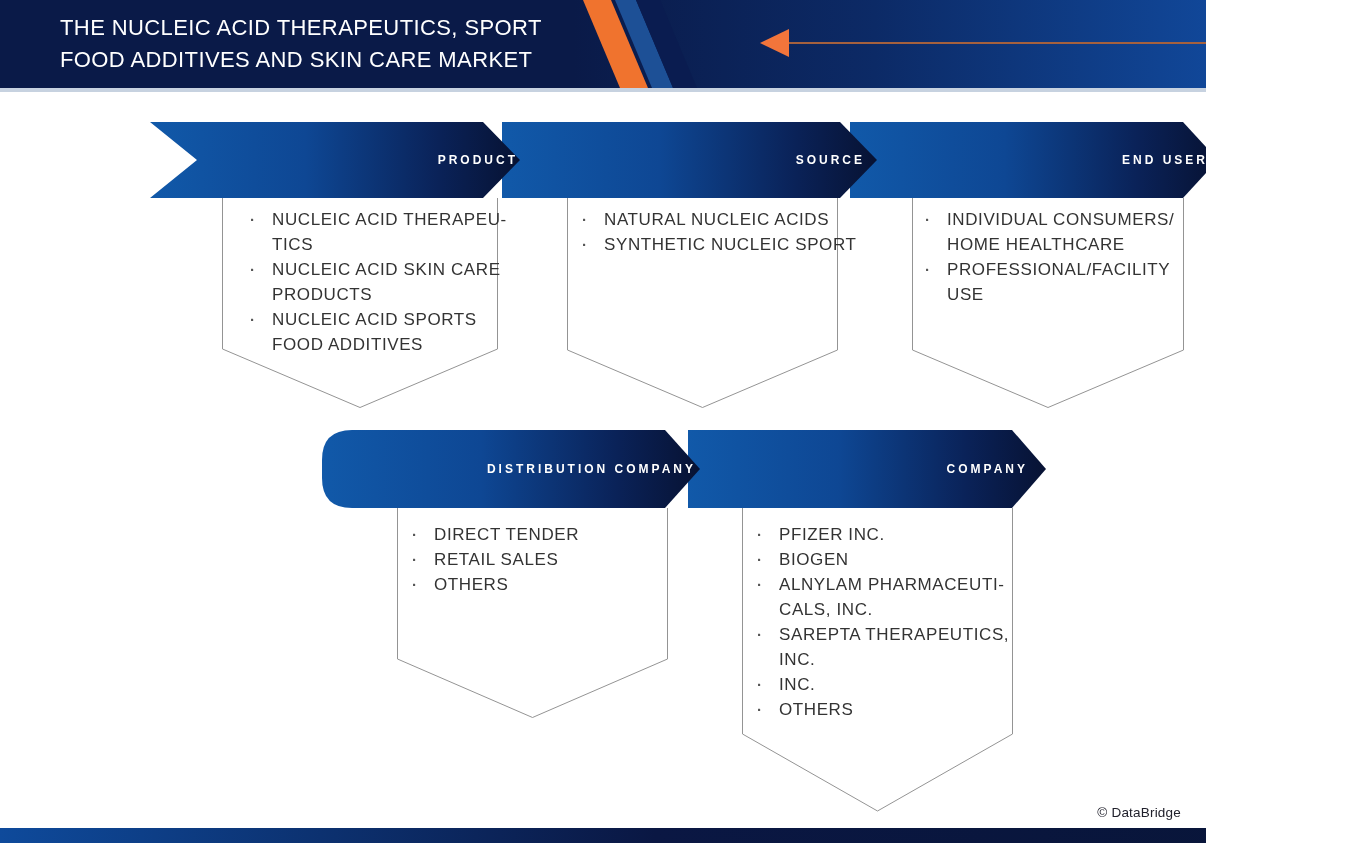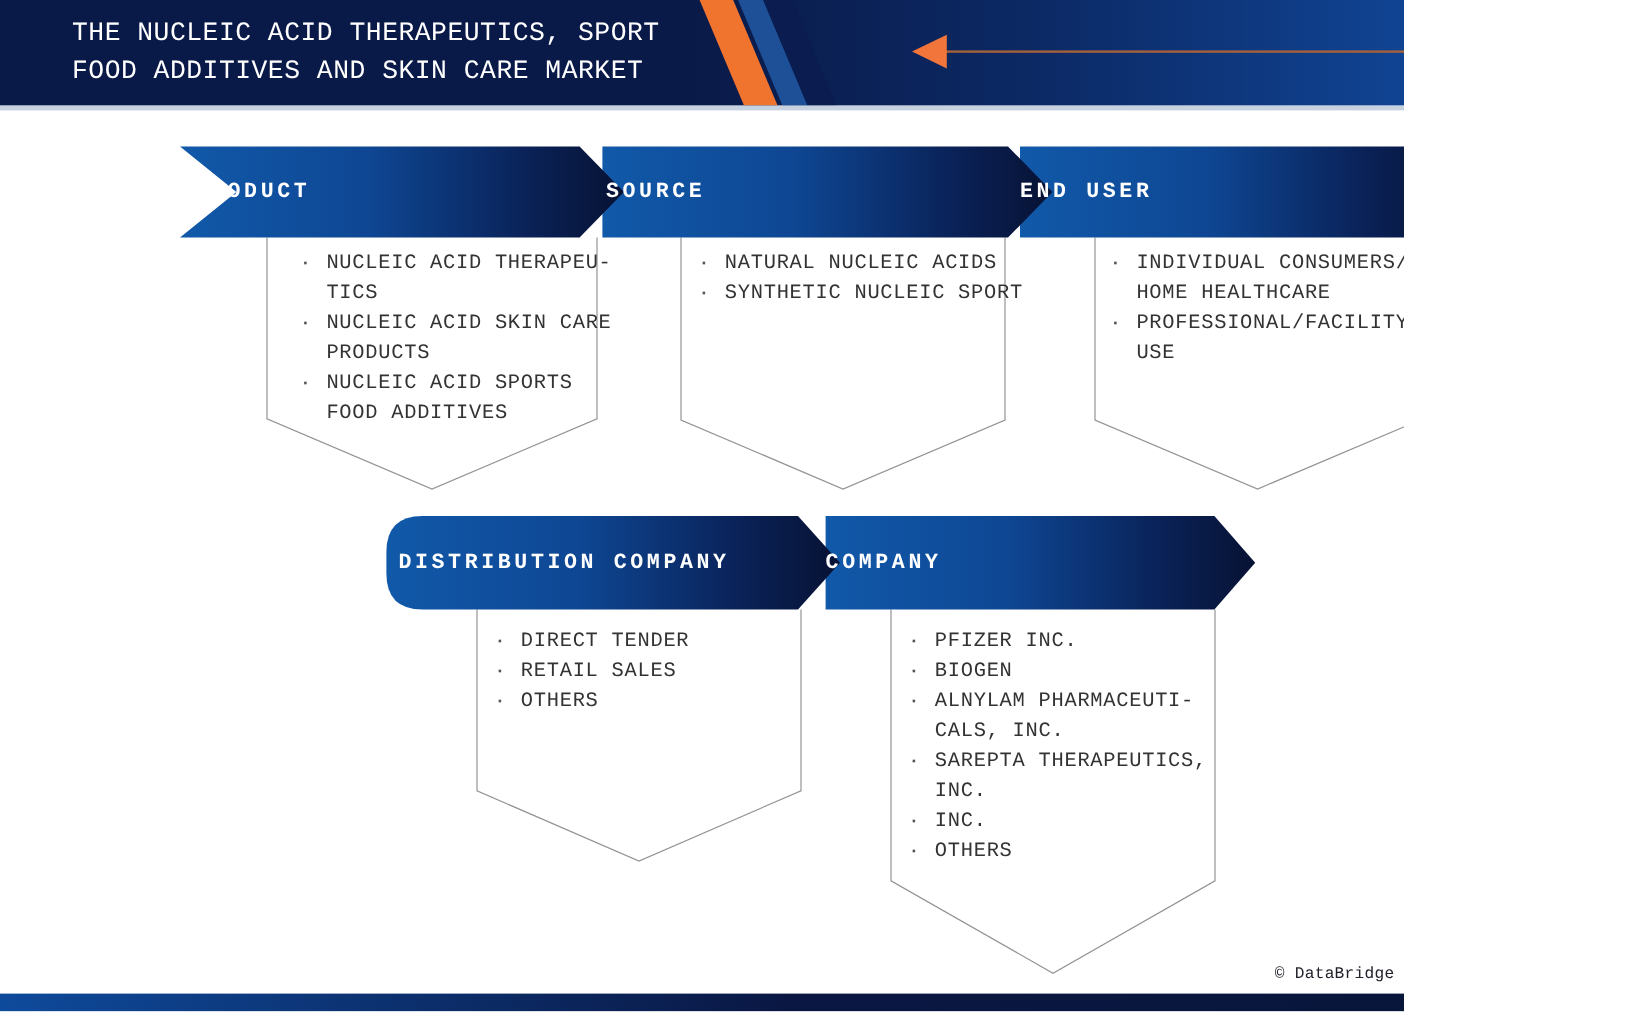--- a/index.html
+++ b/index.html
@@ -1,52 +1,53 @@
 <!DOCTYPE html>
 <html><head>
 <meta charset="utf-8">
 <style>
   html,body{margin:0;padding:0;background:#ffffff;}
   .canvas{
     position:relative;width:1170px;height:843px;background:#ffffff;overflow:hidden;
-    font-family:Liberation Mono, monospace;
+    font-family:Liberation Sans, sans-serif;
+    padding-left:36px;
   }
   
   .header{
     position:absolute;left:0;top:0;width:1366px;height:88px;
     background:linear-gradient(90deg,#0A1A48 0%,#0A1A48 42%,#0C2A66 64%,#11499C 90%,#0D3F8E 100%);
   }
   .header-stripes{position:absolute;left:0;top:0;width:1366px;height:88px;display:block;}
   .title{
     position:absolute;left:60px;top:12px;color:#ffffff;
     font-size:22px;line-height:32px;font-weight:500;letter-spacing:.4px;white-space:nowrap;
   }
   .title span{display:block;}
   .header-underline{position:absolute;left:0;top:88px;width:1366px;height:4px;background:#c7d2e0;}
   
   .shapes{position:absolute;left:0;top:0;width:1366px;height:843px;display:block;}
   
   .seg-label{
-    position:absolute;color:#ffffff;font-weight:700;font-size:18px;letter-spacing:3px;
-    text-align:left;line-height:18px;white-space:nowrap;
+    position:absolute;color:#ffffff;font-weight:700;font-size:12px;letter-spacing:3px;
+    text-align:right;line-height:18px;white-space:nowrap;
   }
   
   ul.seg-list{list-style:none;margin:0;padding:0;position:absolute;}
   .seg-item{display:flex;align-items:flex-start;}
   .seg-item .bullet{
     flex:none;width:22px;color:#555555;font-size:15px;line-height:25px;font-weight:700;
   }
   .seg-item .lines{color:#333333;font-size:17px;line-height:25px;letter-spacing:.6px;font-weight:500;}
   .seg-item .lines .line{display:block;white-space:nowrap;}
   
   .bottom-bar{
     position:absolute;left:0;top:828px;width:1366px;height:15px;
     background:linear-gradient(90deg,#0E4A9B 0%,#0A1743 48%,#081538 100%);
   }
-  .credit{position:absolute;top:805px;right:8px;color:#20202B;font-size:13.5px;letter-spacing:.2px;}
+  .credit{position:absolute;top:805px;right:25px;color:#20202B;font-size:13.5px;letter-spacing:.2px;}
 </style>
 </head>
 <body>
 
 <div class="canvas">
 
   <div class="header">
     <svg class="header-stripes" viewBox="0 0 1366 88">
       <polygon points="615,0 636,0 673,88 652,88" fill="#1D5096"></polygon>
       <polygon points="636,0 660,0 697,88 673,88" fill="#0A1C50"></polygon>

